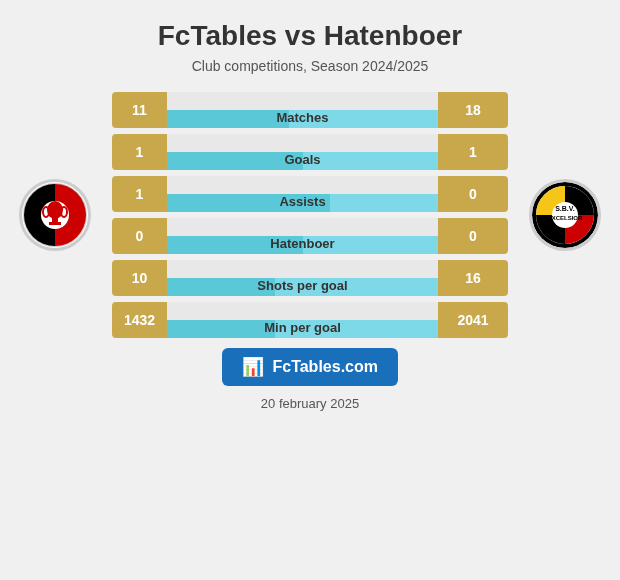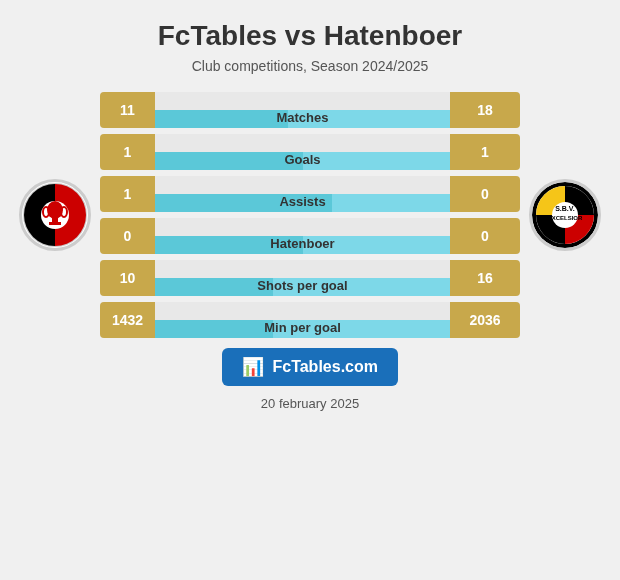--- a/index.html
+++ b/index.html
@@ -25,21 +25,21 @@
       font-size: 14px;
       color: #555;
       margin-bottom: 18px;
       text-align: left;
     }
     .main-content {
       display: flex;
       align-items: center;
       justify-content: center;
       width: 100%;
-      gap: 0px;
+      gap: 12px;
     }
     .logo-container {
       width: 90px;
       display: flex;
       align-items: center;
       justify-content: center;
       flex-shrink: 0;
     }
     .logo-left {
       
@@ -216,21 +216,21 @@
         <span class="stat-label">Shots per goal</span>
       </div>
       <div class="stat-right-val">16</div>
     </div>
       <div class="stat-row">
       <div class="stat-left-val">1432</div>
       <div class="stat-bar-area">
         <div class="stat-left-bar" style="width: 40%"></div>
         <span class="stat-label">Min per goal</span>
       </div>
-      <div class="stat-right-val">2036</div>
+      <div class="stat-right-val">2041</div>
     </div>
     </div>
 
   <div class="logo-container logo-right">
     <div class="logo-circle">
       <svg viewBox="0 0 66 66" xmlns="http://www.w3.org/2000/svg">
         <circle cx="33" cy="33" r="31" fill="white" stroke="#ccc" stroke-width="2"></circle>
 
         <circle cx="33" cy="33" r="31" fill="none" stroke="black" stroke-width="4"></circle>
 

